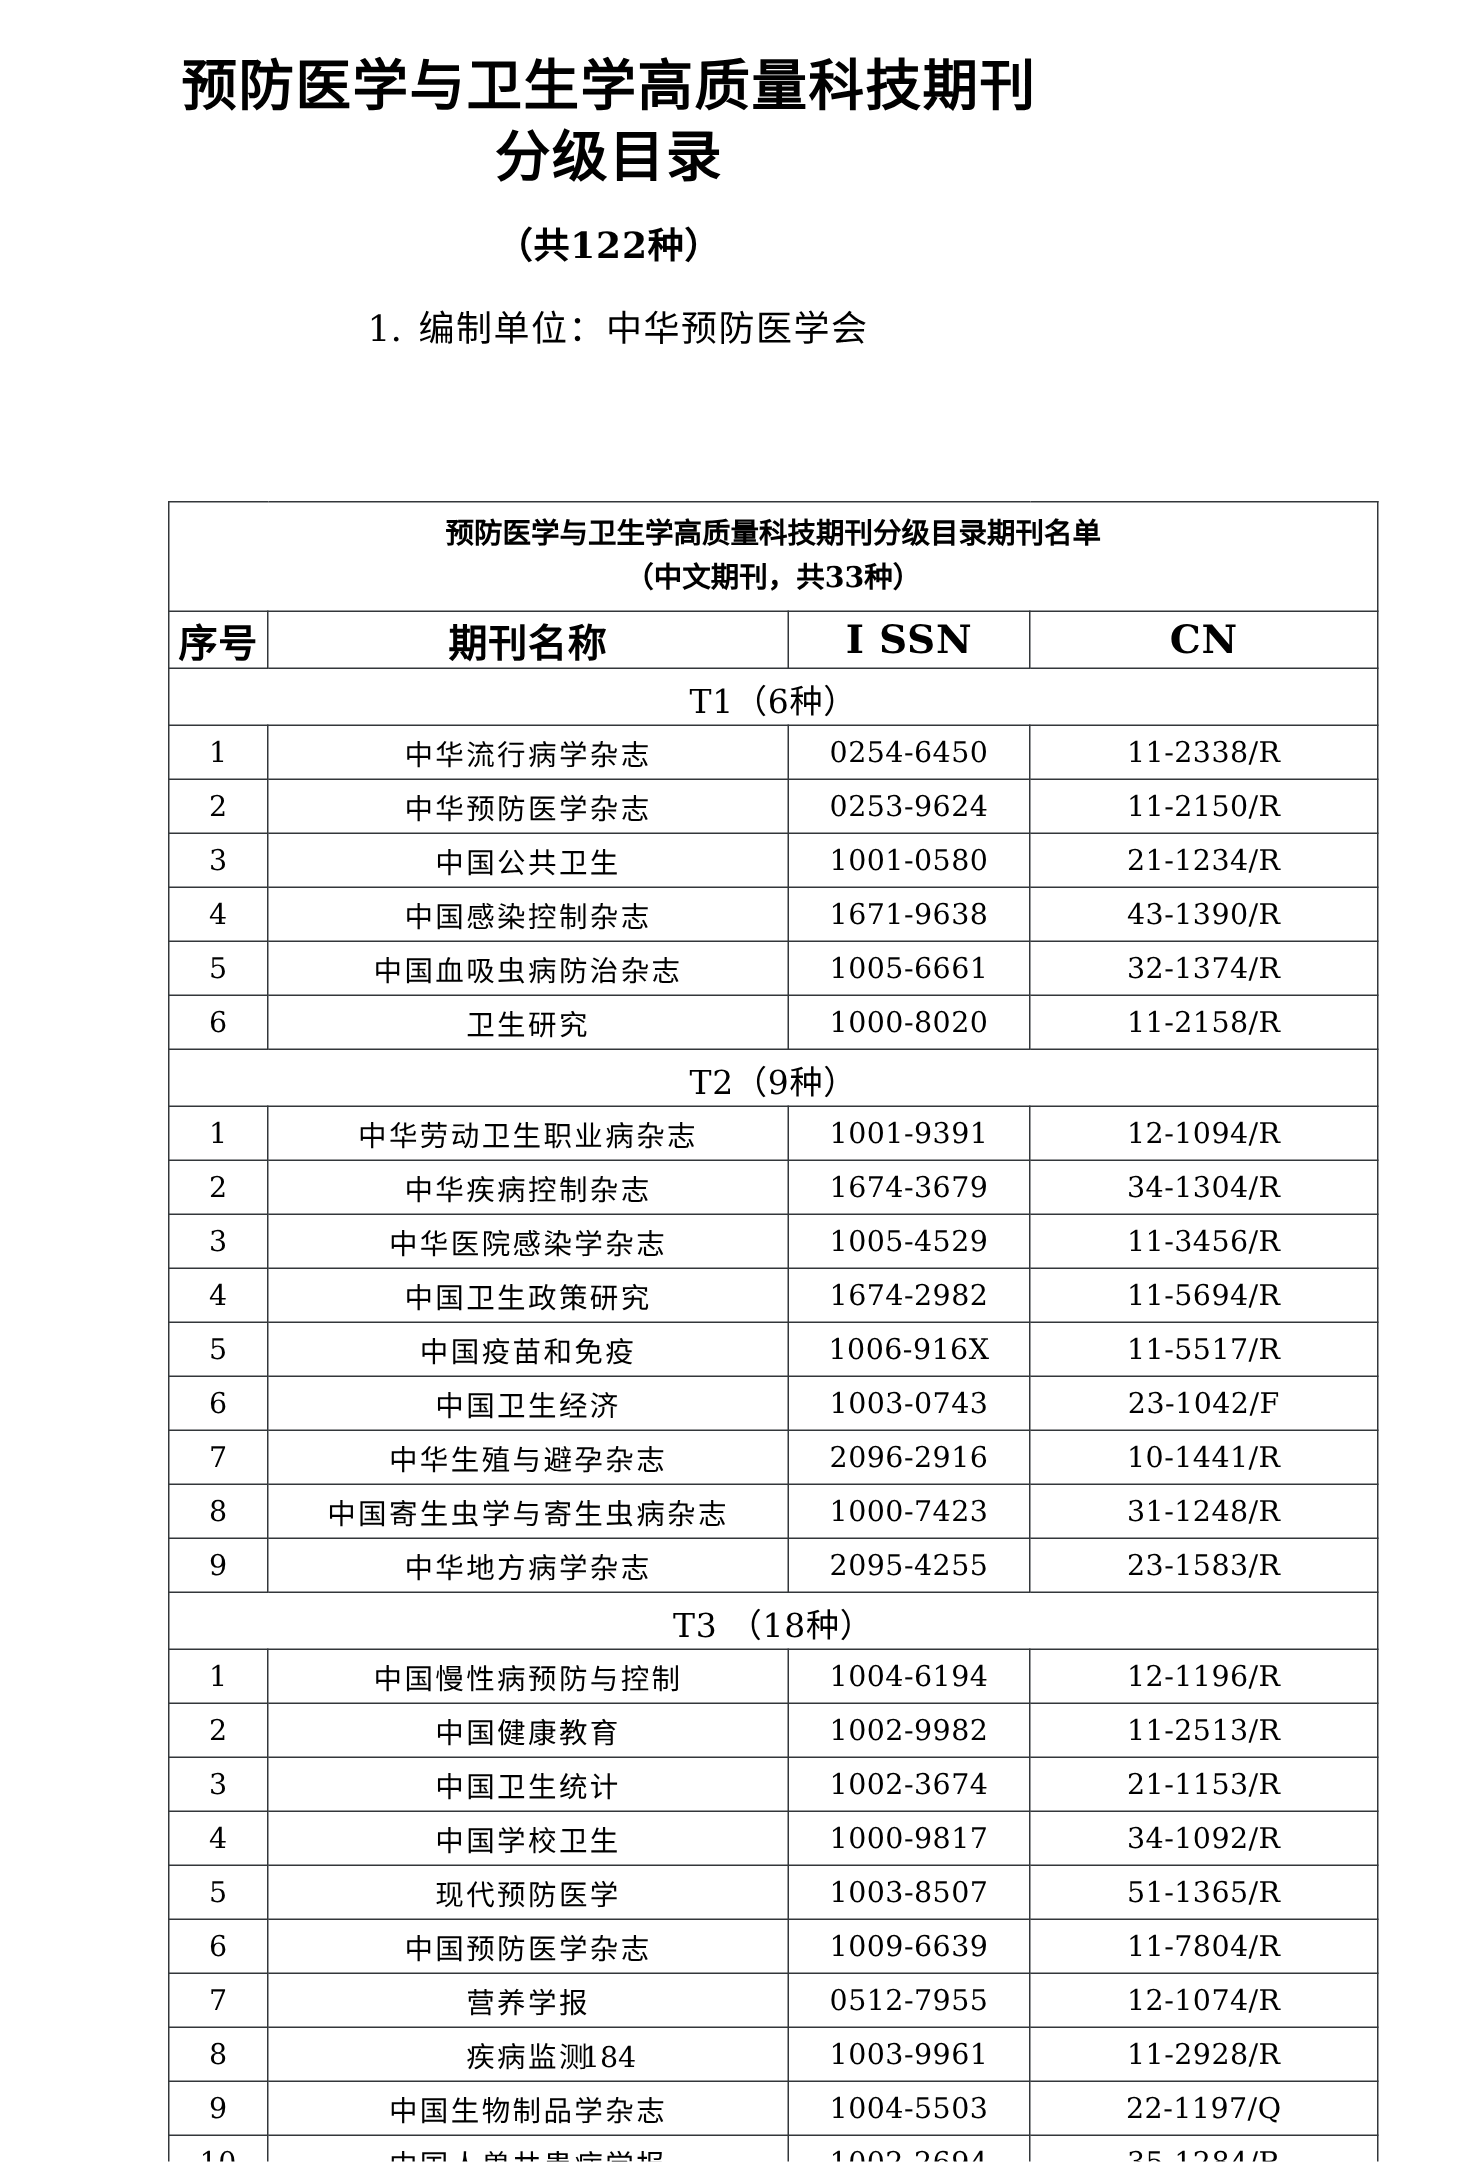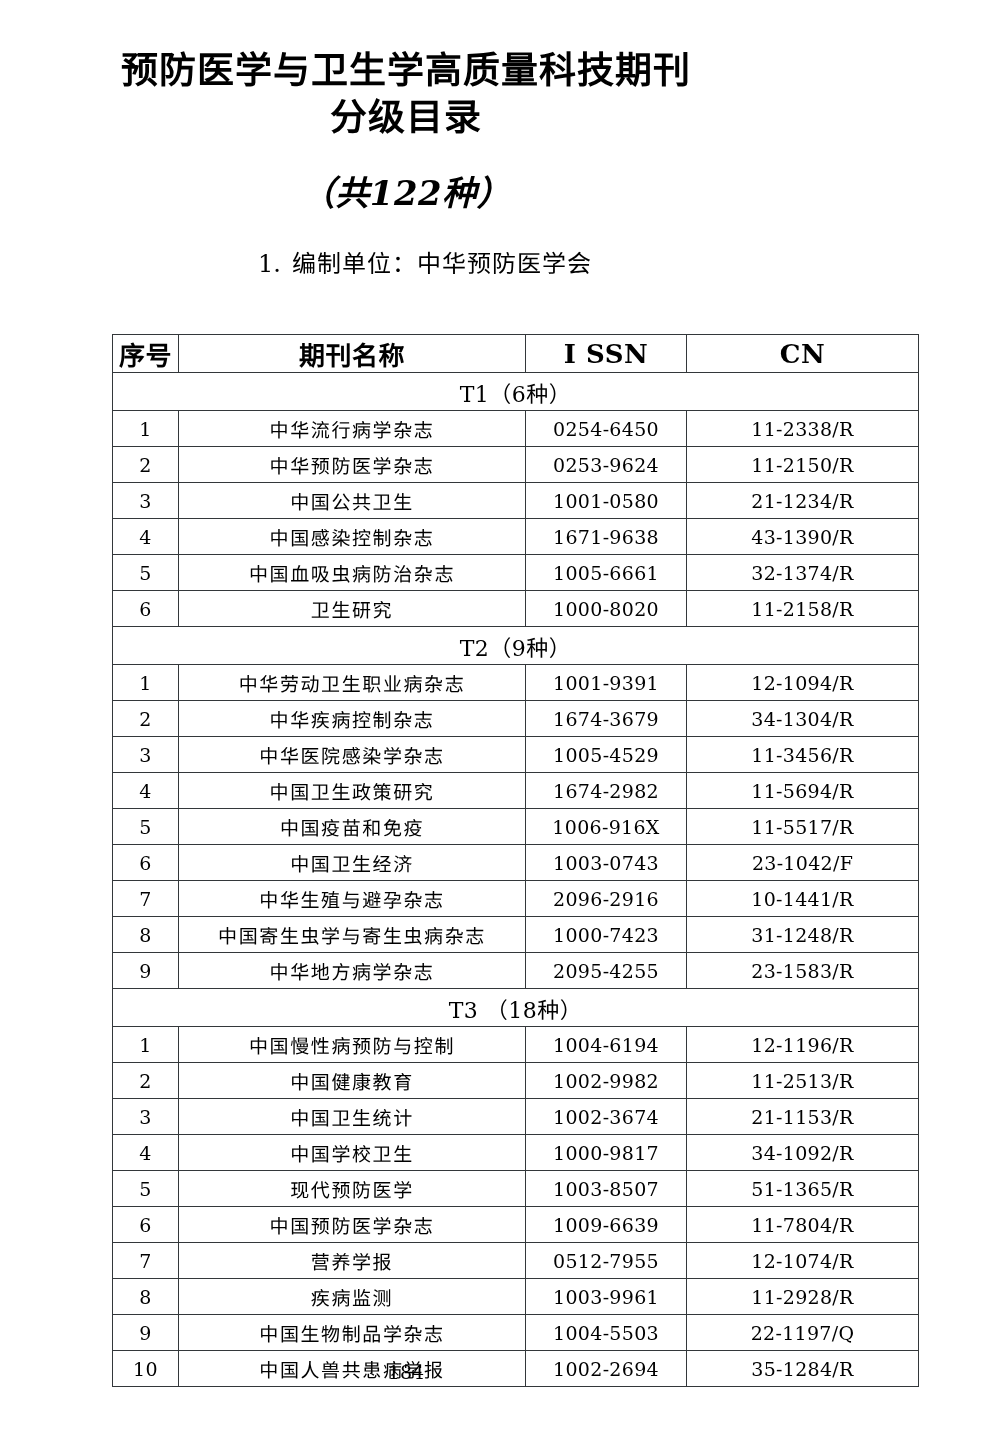--- a/index.html
+++ b/index.html
@@ -14,21 +14,21 @@
     position: relative;
     font-family: "DejaVu Serif", "Liberation Serif", serif;
     color: #000000;
     overflow: hidden;
   }
 
   .page {
     width: 812px;
     height: 1441px;
     box-sizing: border-box;
-    padding: 13px;
+    padding: 0;
     position: relative;
   }
 
   
   .doc-title {
     text-align: center;
     font-family: "DejaVu Sans", "Liberation Sans", sans-serif;
     font-weight: bold;
     font-size: 37px;
     line-height: 47px;
@@ -37,31 +37,30 @@
     padding-top: 34px;
   }
   .doc-title .line2 {
     display: block;
   }
 
   .doc-subtitle {
     text-align: center;
     font-family: "DejaVu Serif", "Liberation Serif", serif;
     font-weight: bold;
-    font-size: 34px;
+    font-size: 24px;
     line-height: 32px;
-    margin: 16px;
+    margin: 0;
     padding-top: 20px;
     letter-spacing: 0.5px;
-    font-style: italic;
   }
 
   
   .meta-list {
-    margin: 10px;
+    margin: 0;
     padding: 0;
     list-style: none;
     width: 560px;
     margin-left: 245px;
     padding-top: 18px;
   }
   .meta-list li {
     font-size: 24px;
     line-height: 42px;
     font-family: "DejaVu Serif", "Liberation Serif", serif;
@@ -182,20 +181,26 @@
 
   <div class="table-wrap">
     <table class="journal-table">
       <colgroup>
         <col class="c-no">
         <col class="c-name">
         <col class="c-issn">
         <col class="c-cn">
       </colgroup>
       <tbody>
+        <tr>
+          <td class="tbl-banner" colspan="4">
+            <span class="bn1">预防医学与卫生学高质量科技期刊分级目录期刊名单</span>
+            <span class="bn2">（中文期刊，共33种）</span>
+          </td>
+        </tr>
         <tr class="tbl-head">
           <th>序号</th>
           <th>期刊名称</th>
           <th>I SSN</th>
           <th>CN</th>
         </tr>
 
         <tr class="tier-row">
           <td colspan="4">T1（6种）</td>
         </tr>

